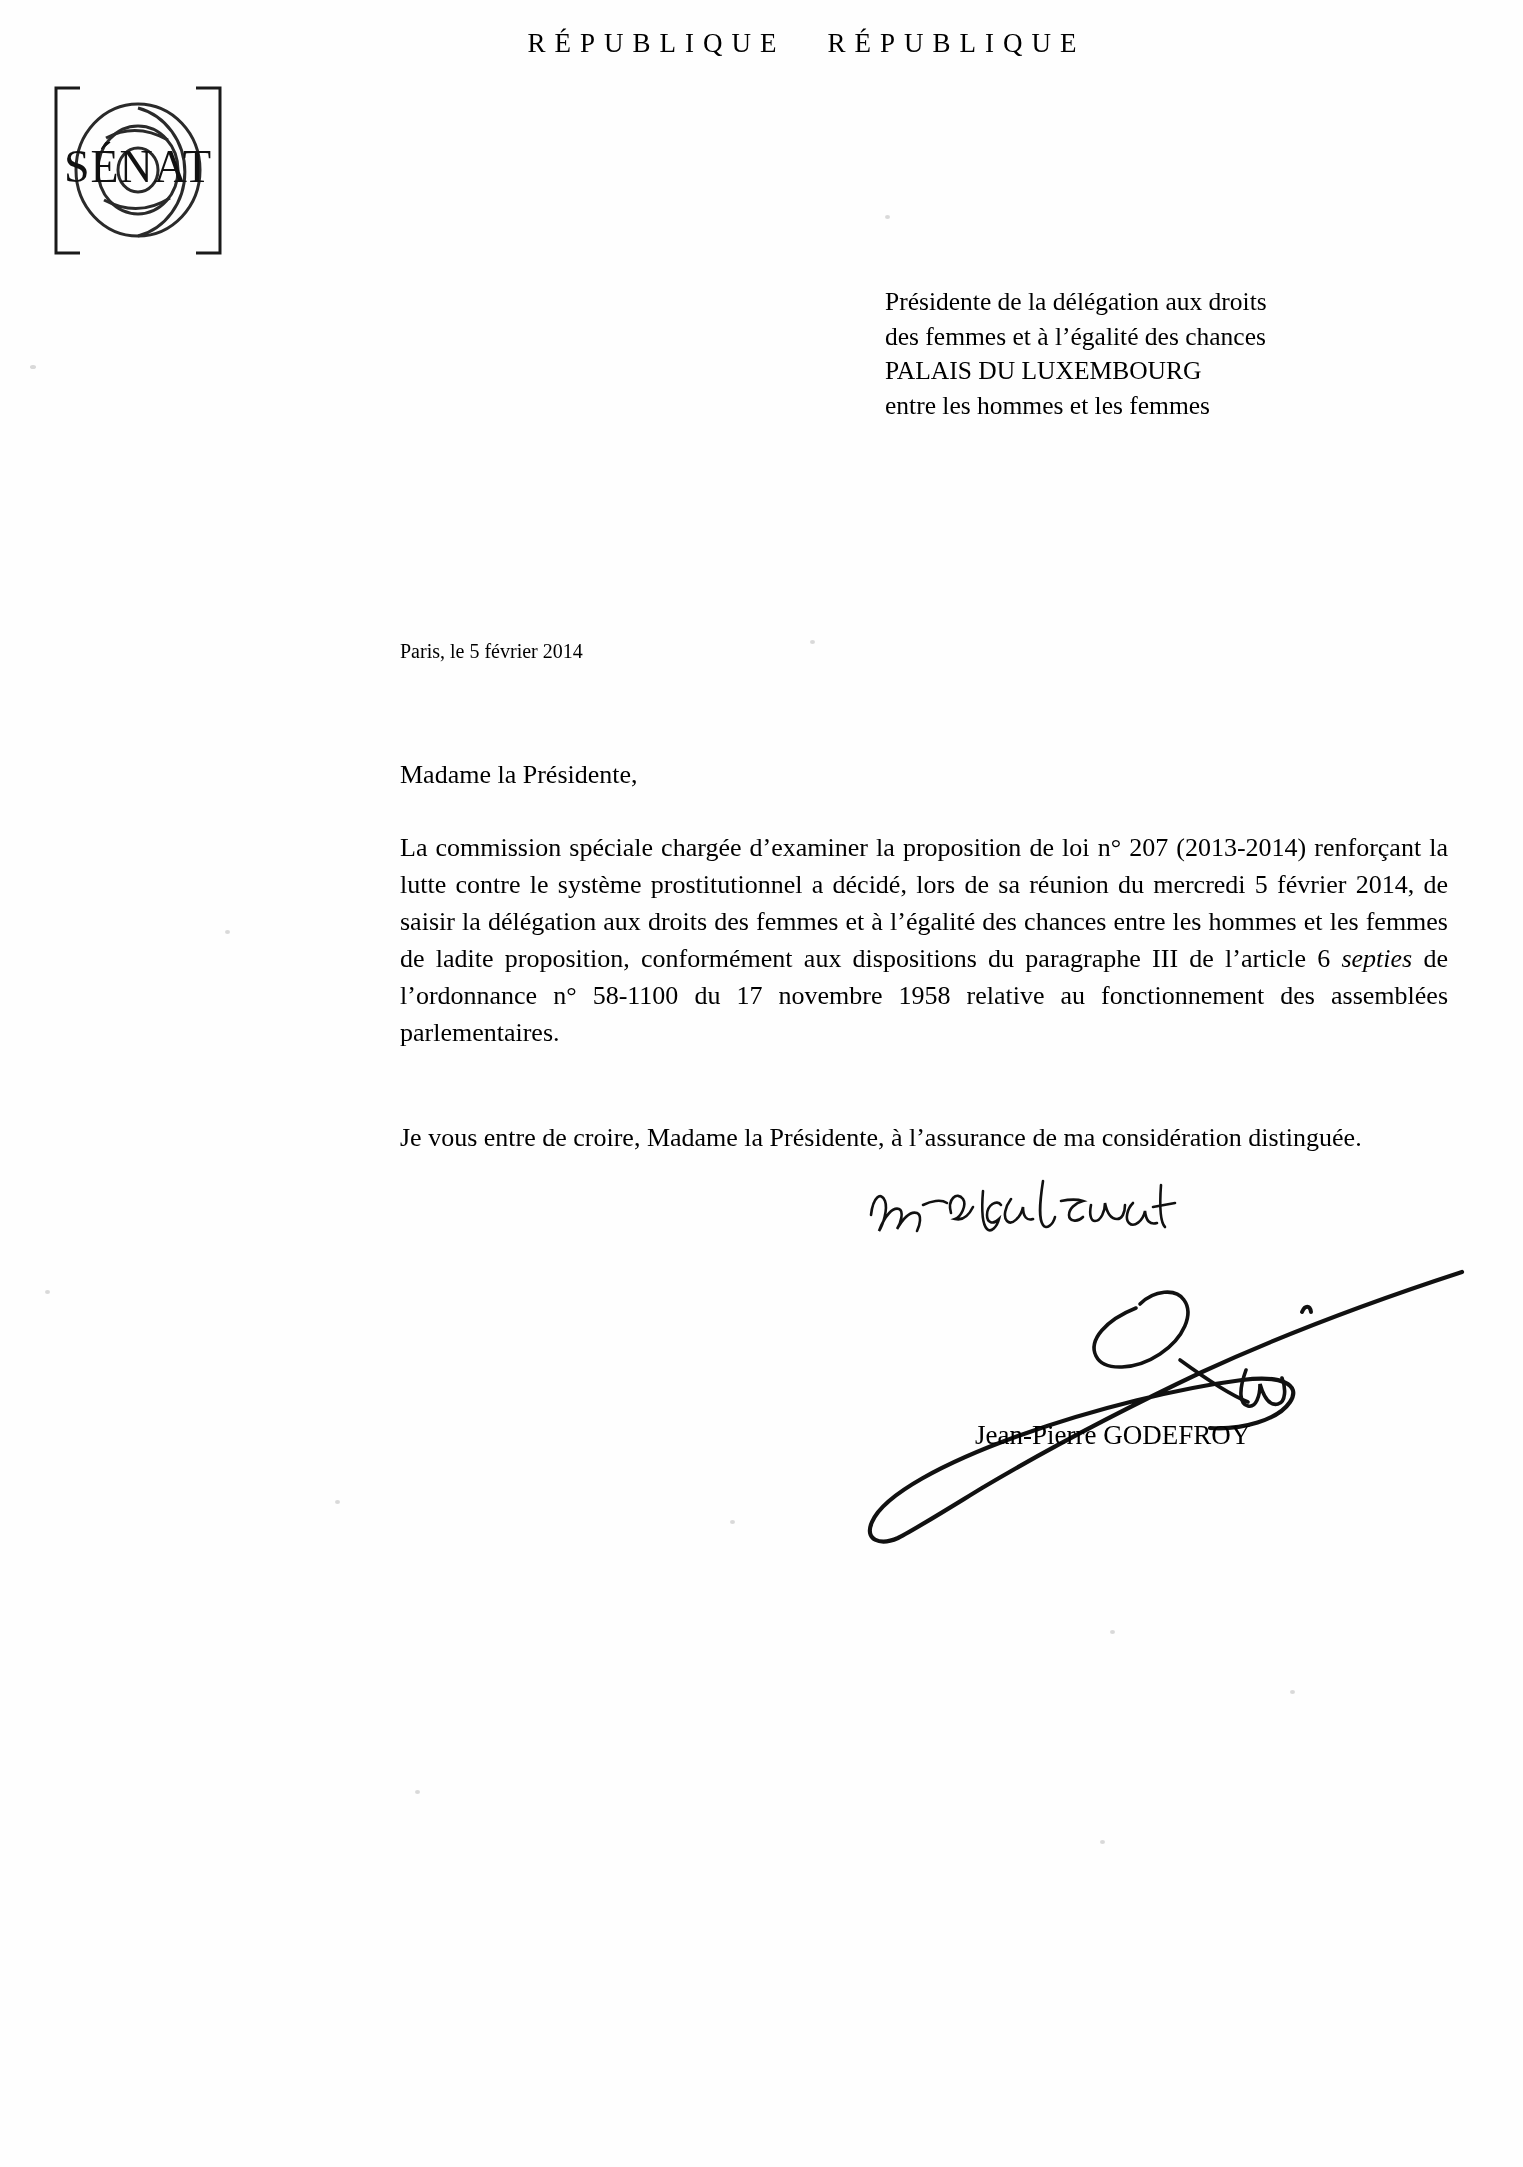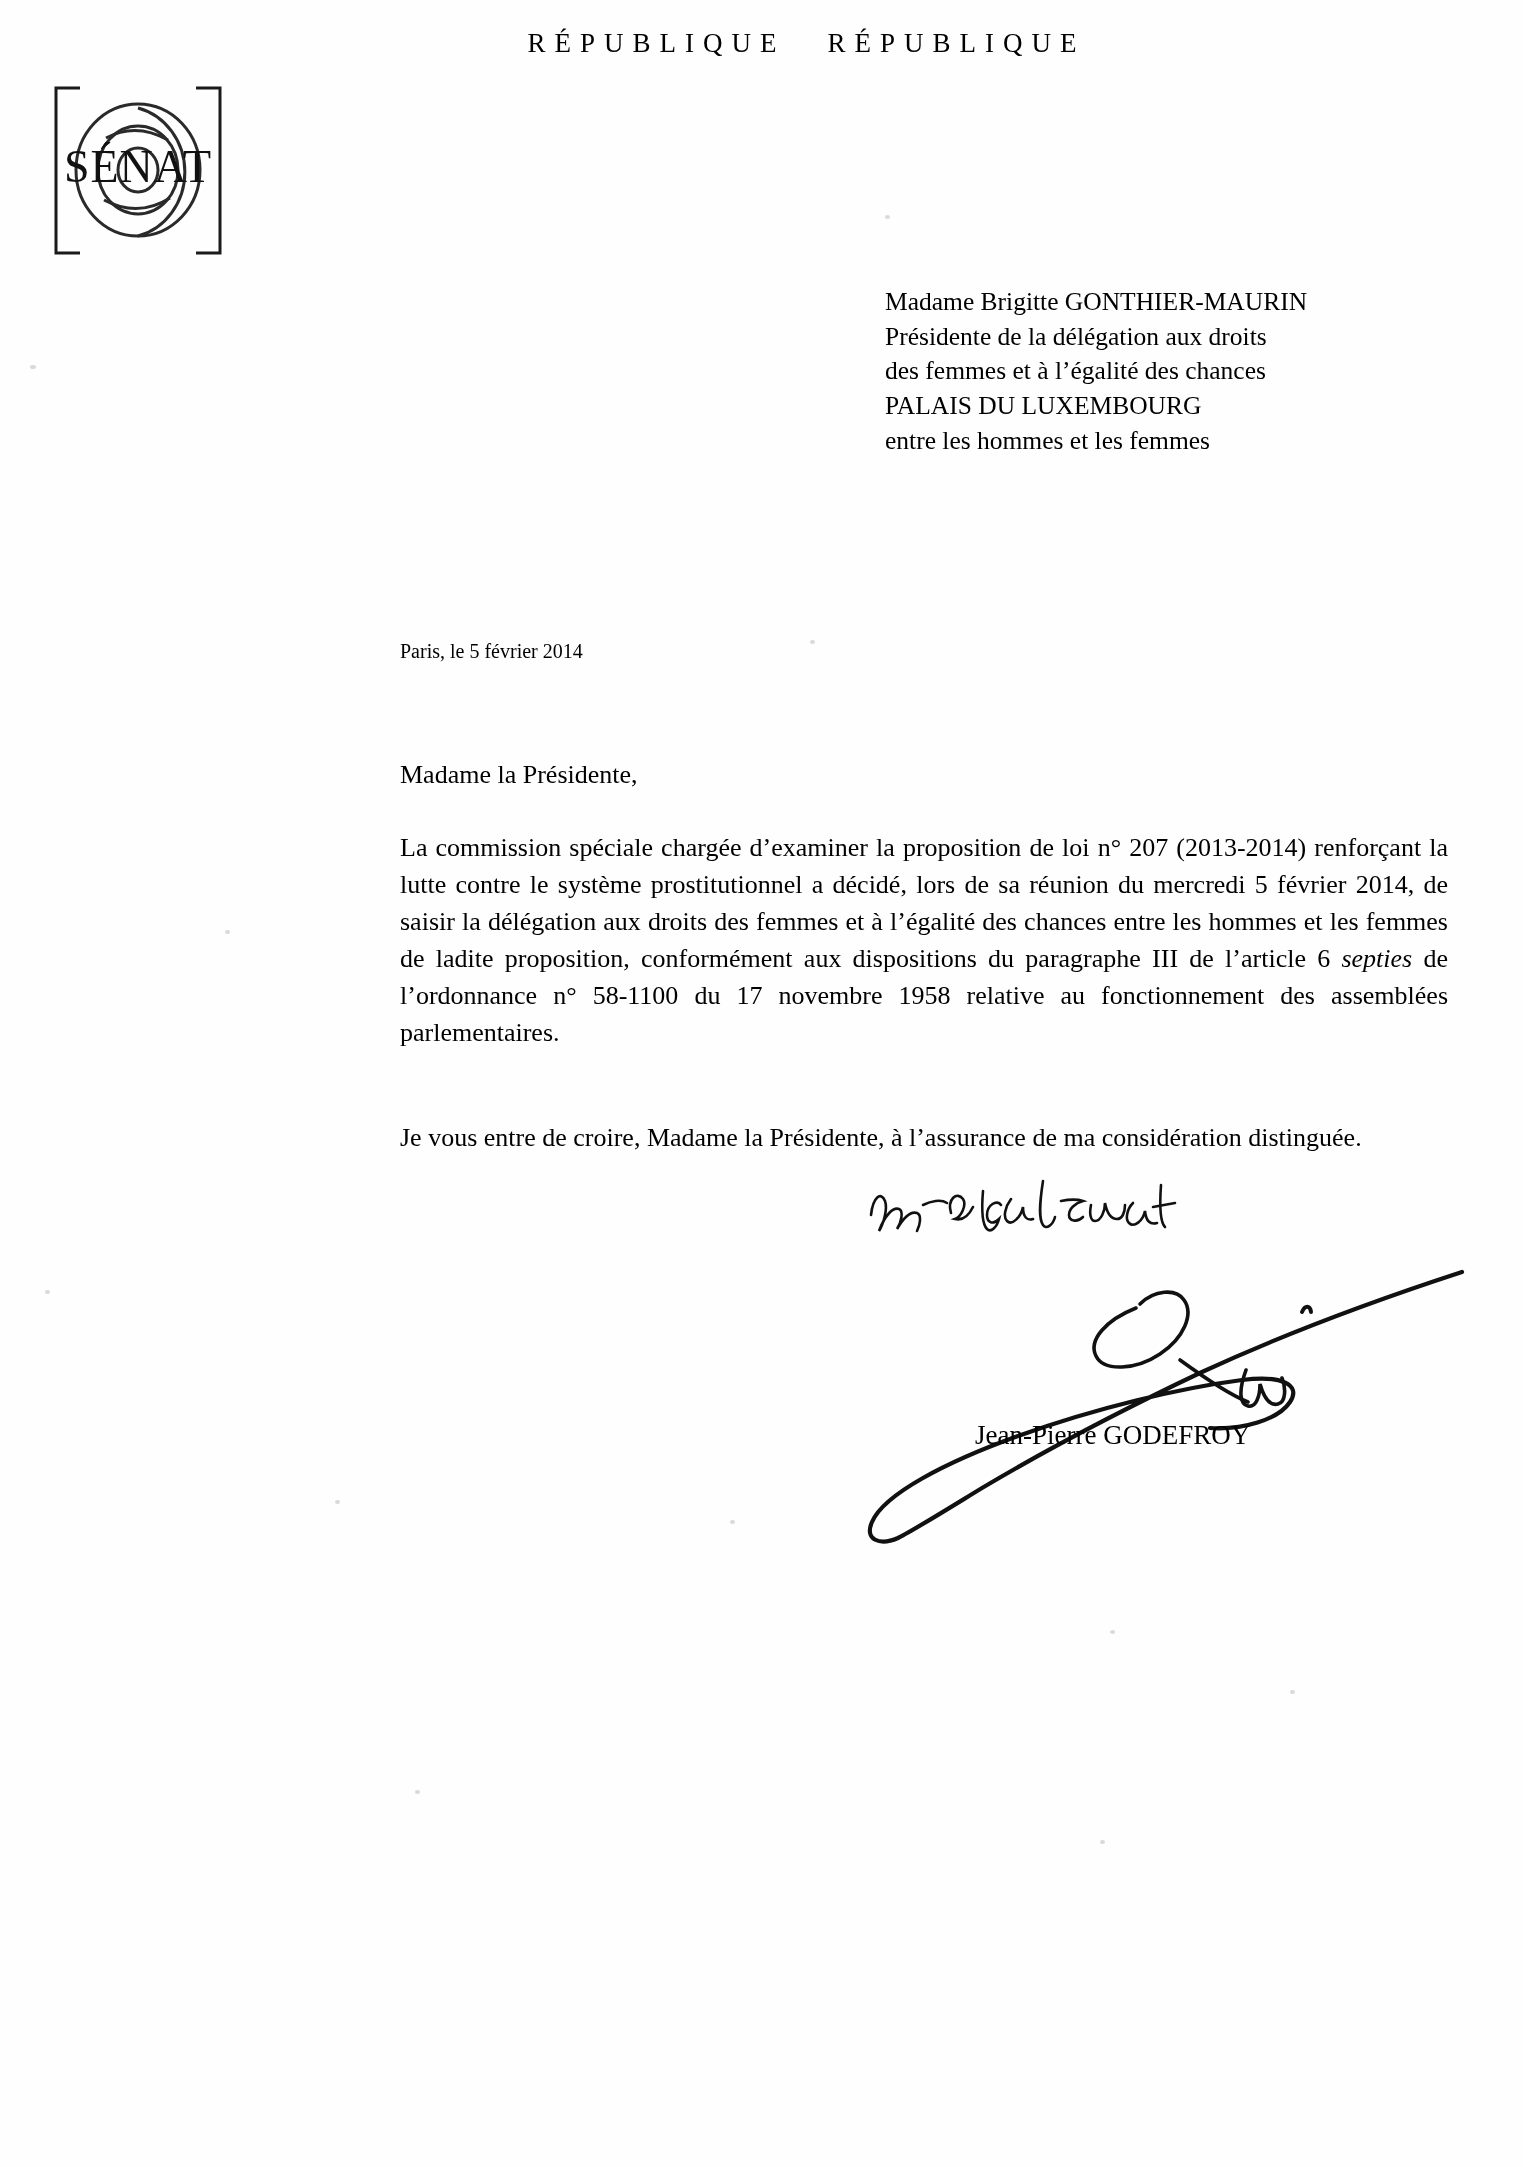--- a/index.html
+++ b/index.html
@@ -188,21 +188,20 @@
       <path d="M92 30 A62 66 0 0 1 92 158" fill="none" stroke="#2a2a2a" stroke-width="3"></path>
       <ellipse cx="92" cy="92" rx="40" ry="44" fill="none" stroke="#2a2a2a" stroke-width="3"></ellipse>
       <ellipse cx="92" cy="92" rx="20" ry="22" fill="none" stroke="#2a2a2a" stroke-width="3"></ellipse>
       <path d="M60 60 q30 -16 62 2" fill="none" stroke="#2a2a2a" stroke-width="3"></path>
       <path d="M58 122 q34 18 66 -2" fill="none" stroke="#2a2a2a" stroke-width="3"></path>
       <text x="92" y="104" text-anchor="middle" font-family="Liberation Serif, serif" font-size="46" letter-spacing="1" fill="#111">SÉNAT</text>
     </svg>
   </div>
 
   <div class="addressee">
-    <div>Madame Brigitte GONTHIER-MAURIN</div>
     <div>Présidente de la délégation aux droits</div>
     <div>des femmes et à l’égalité des chances</div>
     <div>PALAIS DU LUXEMBOURG</div>
     <div>entre les hommes et les femmes</div>
   </div>
 
 
   <div class="body-col">
     <div class="dateline">Paris, le 5 février 2014</div>
     <div class="salutation">Madame la Présidente,</div>

